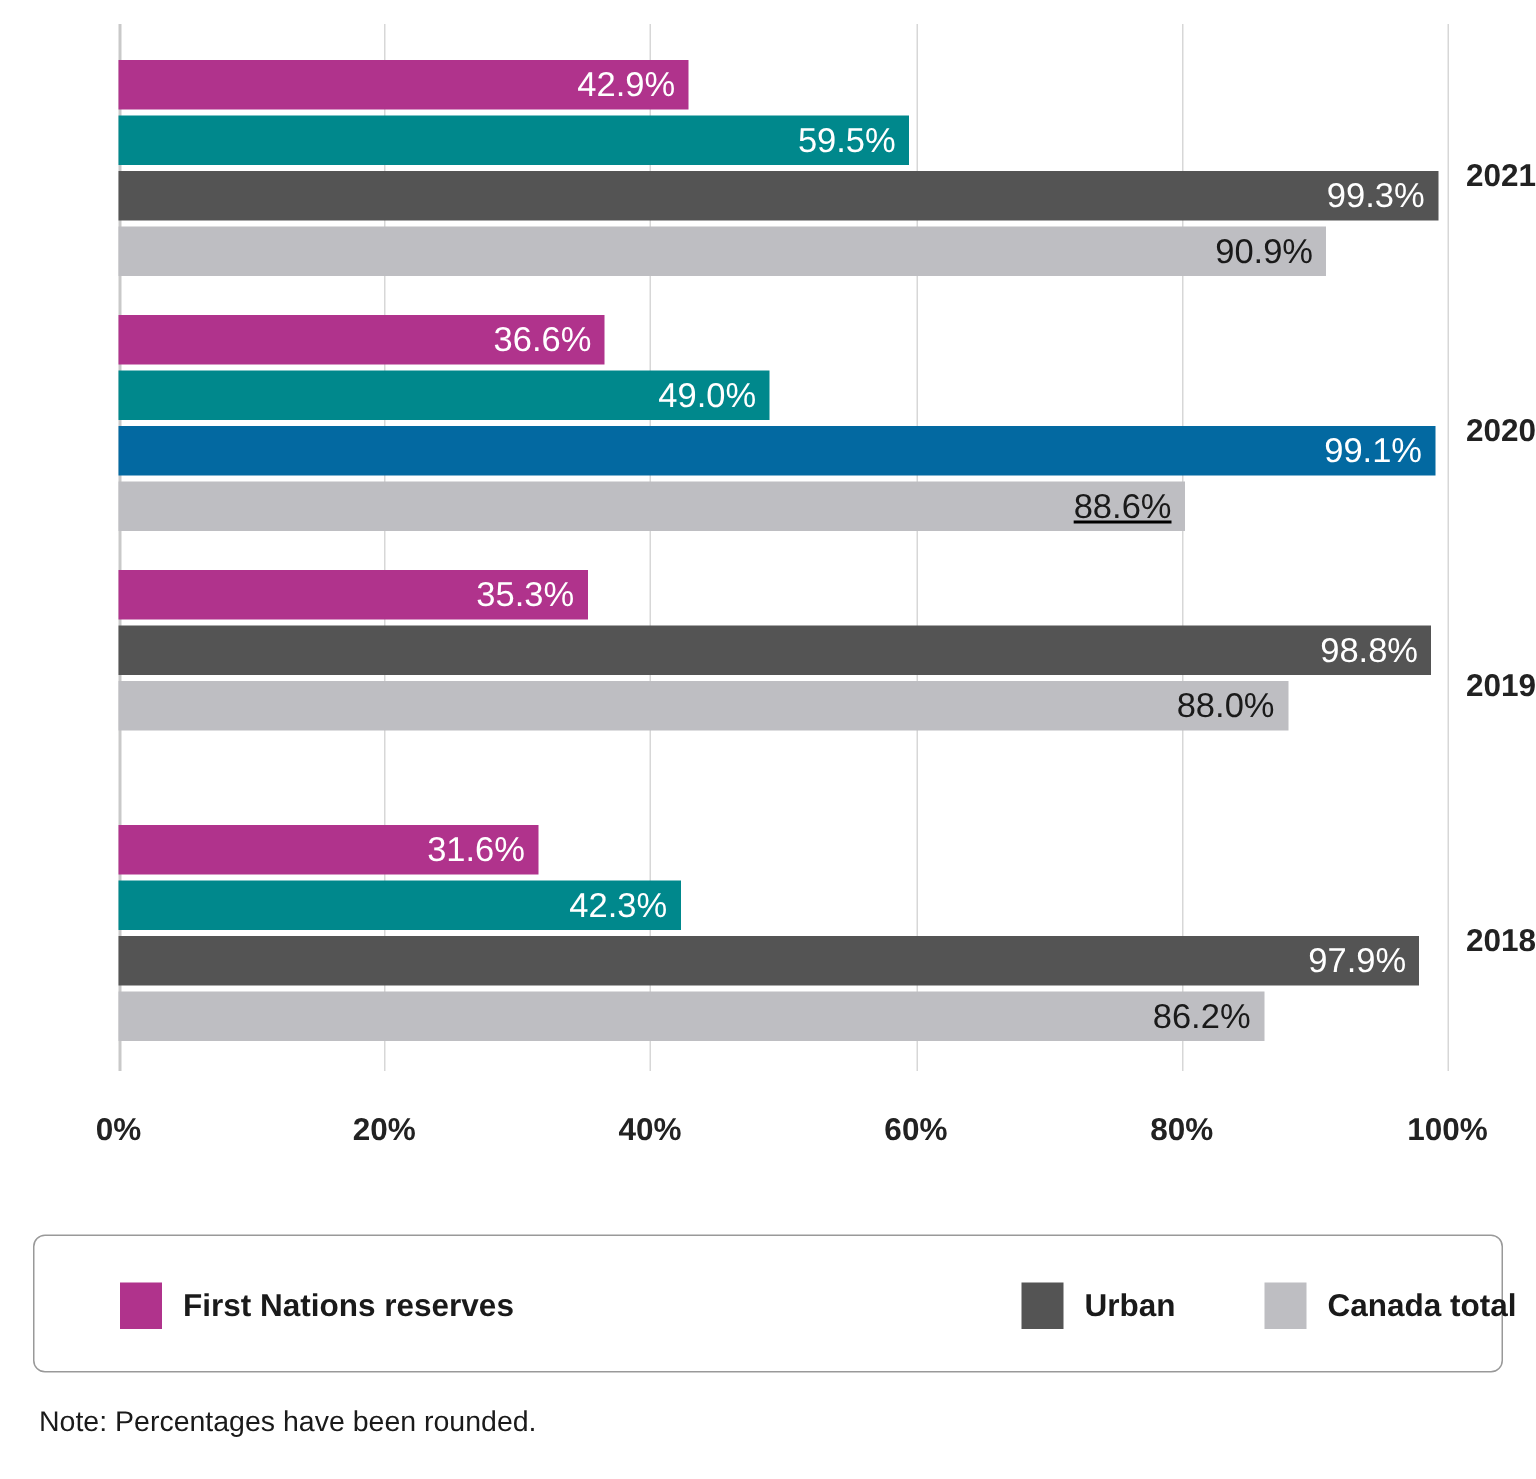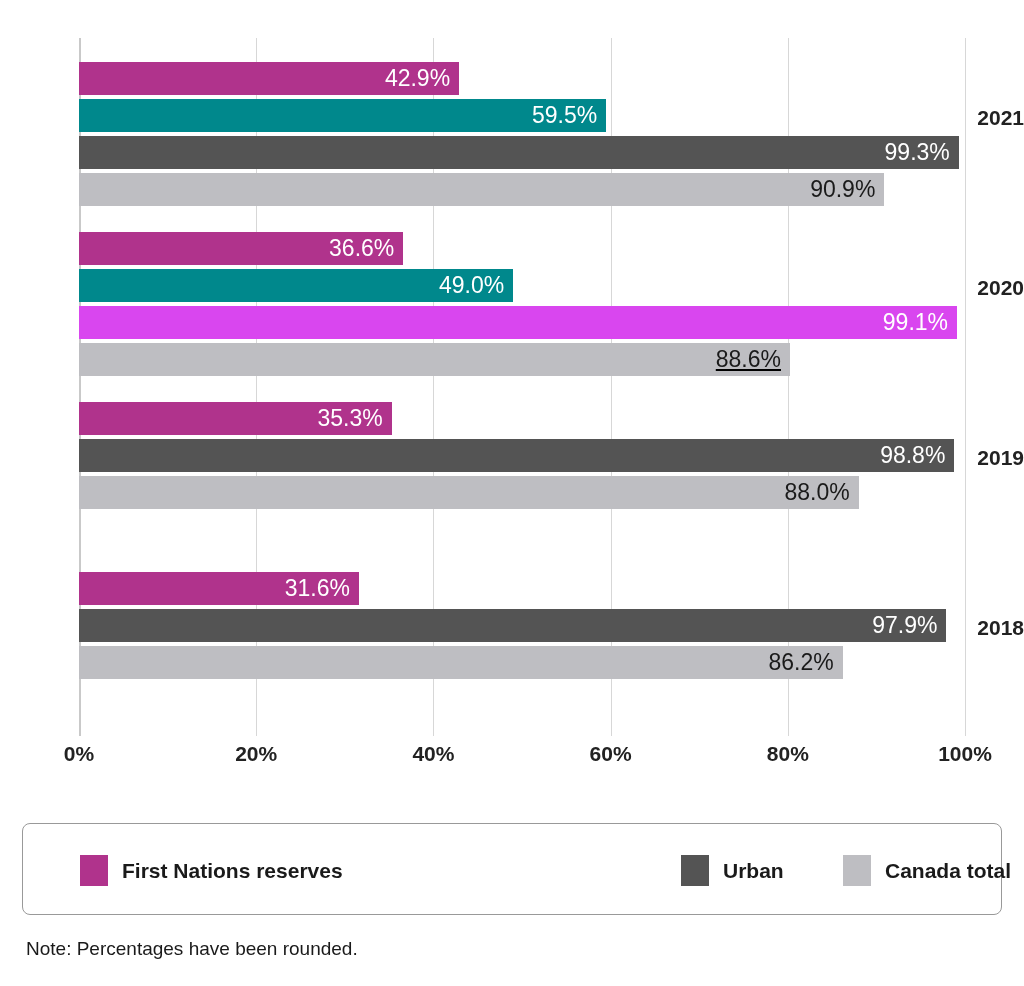--- a/index.html
+++ b/index.html
@@ -13,21 +13,21 @@
     position: relative;
     width: 1024px;
     height: 986px;
     overflow: hidden;
   }
 
   
   #plot {
     position: absolute;
     left: 79px;
-    top: 38px;
+    top: 16px;
     width: 886px;
     height: 698px;
   }
   .gridline {
     position: absolute;
     top: 0;
     width: 1px;
     height: 698px;
     background: #d7d7d7;
   }
@@ -181,21 +181,21 @@
             <div class="bar" style="width: 324.276px; background: rgb(176, 51, 140);">
               <span class="bar-label lbl-light">36.6%</span>
             </div>
           </div>
           <div class="bar-row">
             <div class="bar" style="width: 434.14px; background: rgb(0, 136, 140);">
               <span class="bar-label lbl-light">49.0%</span>
             </div>
           </div>
           <div class="bar-row">
-            <div class="bar" style="width: 878.026px; background: #d946ef; padding-left: 47px;">
+            <div class="bar" style="width: 878.026px; background: #0369a1; padding-left: 47px;">
               <span class="bar-label lbl-light">99.1%</span>
             </div>
           </div>
           <div class="bar-row">
             <div class="bar" style="width: 711px; background: rgb(190, 190, 194); text-decoration: underline;">
               <span class="bar-label lbl-dark">88.6%</span>
             </div>
           </div>
         </div>
         <div class="group" style="top: 364px;">
@@ -212,20 +212,25 @@
           <div class="bar-row">
             <div class="bar" style="width: 779.68px; background: rgb(190, 190, 194);">
               <span class="bar-label lbl-dark">88.0%</span>
             </div>
           </div>
         </div>
         <div class="group" style="top: 534px;">
           <div class="bar-row">
             <div class="bar" style="width: 279.976px; background: rgb(176, 51, 140);">
               <span class="bar-label lbl-light">31.6%</span>
+            </div>
+          </div>
+          <div class="bar-row">
+            <div class="bar" style="width: 374.778px; background: rgb(0, 136, 140);">
+              <span class="bar-label lbl-light">42.3%</span>
             </div>
           </div>
           <div class="bar-row">
             <div class="bar" style="width: 867.394px; background: rgb(84, 84, 84);">
               <span class="bar-label lbl-light">97.9%</span>
             </div>
           </div>
           <div class="bar-row">
             <div class="bar" style="width: 763.732px; background: rgb(190, 190, 194);">
               <span class="bar-label lbl-dark">86.2%</span>

